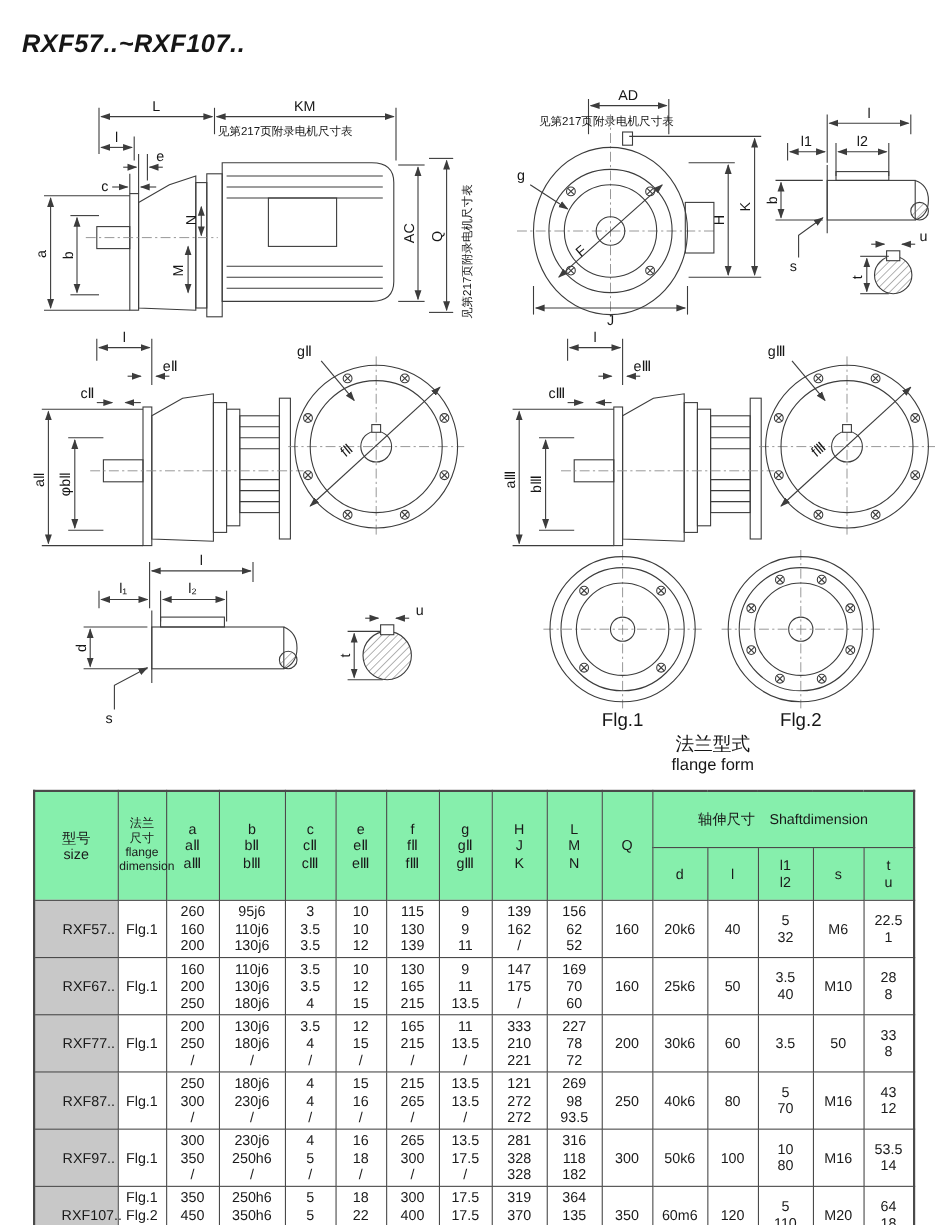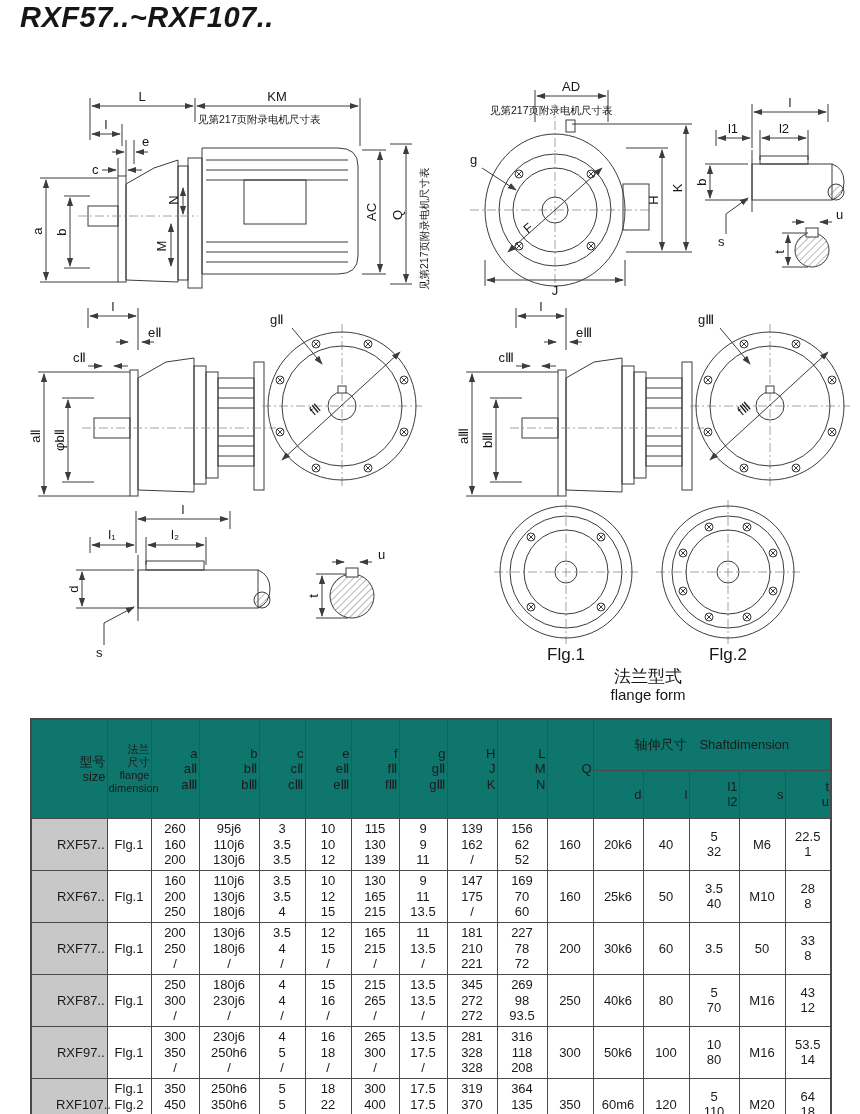--- a/index.html
+++ b/index.html
@@ -1,22 +1,22 @@
 <!DOCTYPE html>
 <html><head>
 <meta charset="utf-8">
 <style>
   html,body { margin:0; padding:0; }
   body {
     width:860px; height:1114px; position:relative; background:#fff;
     font-family:"Liberation Sans", sans-serif; color:#1a1a1a; overflow:hidden;
   }
   .page-title {
-    position:absolute; left:20px; top:1px;
-    font-size:29px; font-weight:bold; font-style:italic; letter-spacing:.5px; color:#161616;
+    position:absolute; left:20px; top:26px;
+    font-size:23px; font-weight:bold; font-style:italic; letter-spacing:.5px; color:#161616;
   }
   svg.dwg { position:absolute; overflow:visible; }
   .ln  { stroke:#3c3c3c; fill:none; stroke-width:1; }
   .cl  { stroke:#8a8a8a; fill:none; stroke-width:.8; stroke-dasharray:9 3 2 3; }
   .dim { stroke:#3c3c3c; fill:none; stroke-width:1; }
   .kw  { fill:#fff; stroke:#3c3c3c; stroke-width:1; }
   .hat { fill:url(#hatch); stroke:#3c3c3c; stroke-width:1; }
   svg text { font-family:"Liberation Sans",sans-serif; font-size:13px; fill:#161616; stroke:none; }
   svg text.zh { font-size:10.5px; }
   svg text.fig { font-size:17px; }
@@ -26,21 +26,21 @@
   table.dims {
     position:absolute; left:30px; top:718px; width:800px;
     border-collapse:collapse; table-layout:fixed;
     font-size:13px; line-height:1.18;
   }
   table.dims th, table.dims td {
     border:1px solid #4a4a4a; text-align:center; vertical-align:middle;
     white-space:pre-line; padding:2px 1px;
   }
   table.dims { border:2px solid #4a4a4a; }
-  table.dims th { background:#0f766e; font-weight:normal;text-align:right; }
+  table.dims th { background:#86efac; font-weight:normal; }
   table.dims th.flg { font-size:11px; }
   table.dims td.sizecell { background:#c8c8c8;padding-left:24px; }
   table.dims tbody tr { height:52px; }
   table.dims thead tr.grp { height:32px; }
   table.dims thead tr.sub { height:48px; }
   .grpwrap { display:flex; justify-content:center; gap:13px; }
 </style>
 </head>
 <body>
 
@@ -519,21 +519,21 @@
 /</td>
       <td>12
 15
 /</td>
       <td>165
 215
 /</td>
       <td>11
 13.5
 /</td>
-      <td>181
+      <td>333
 210
 221</td>
       <td>227
 78
 72</td>
       <td>200</td>
       <td>30k6</td>
       <td>60</td>
       <td>3.5</td>
       <td>50</td>
@@ -554,21 +554,21 @@
 /</td>
       <td>15
 16
 /</td>
       <td>215
 265
 /</td>
       <td>13.5
 13.5
 /</td>
-      <td>345
+      <td>121
 272
 272</td>
       <td>269
 98
 93.5</td>
       <td>250</td>
       <td>40k6</td>
       <td>80</td>
       <td>5
 70</td>
@@ -595,21 +595,21 @@
 300
 /</td>
       <td>13.5
 17.5
 /</td>
       <td>281
 328
 328</td>
       <td>316
 118
-208</td>
+182</td>
       <td>300</td>
       <td>50k6</td>
       <td>100</td>
       <td>10
 80</td>
       <td>M16</td>
       <td>53.5
 14</td>
     </tr>
     <tr>

